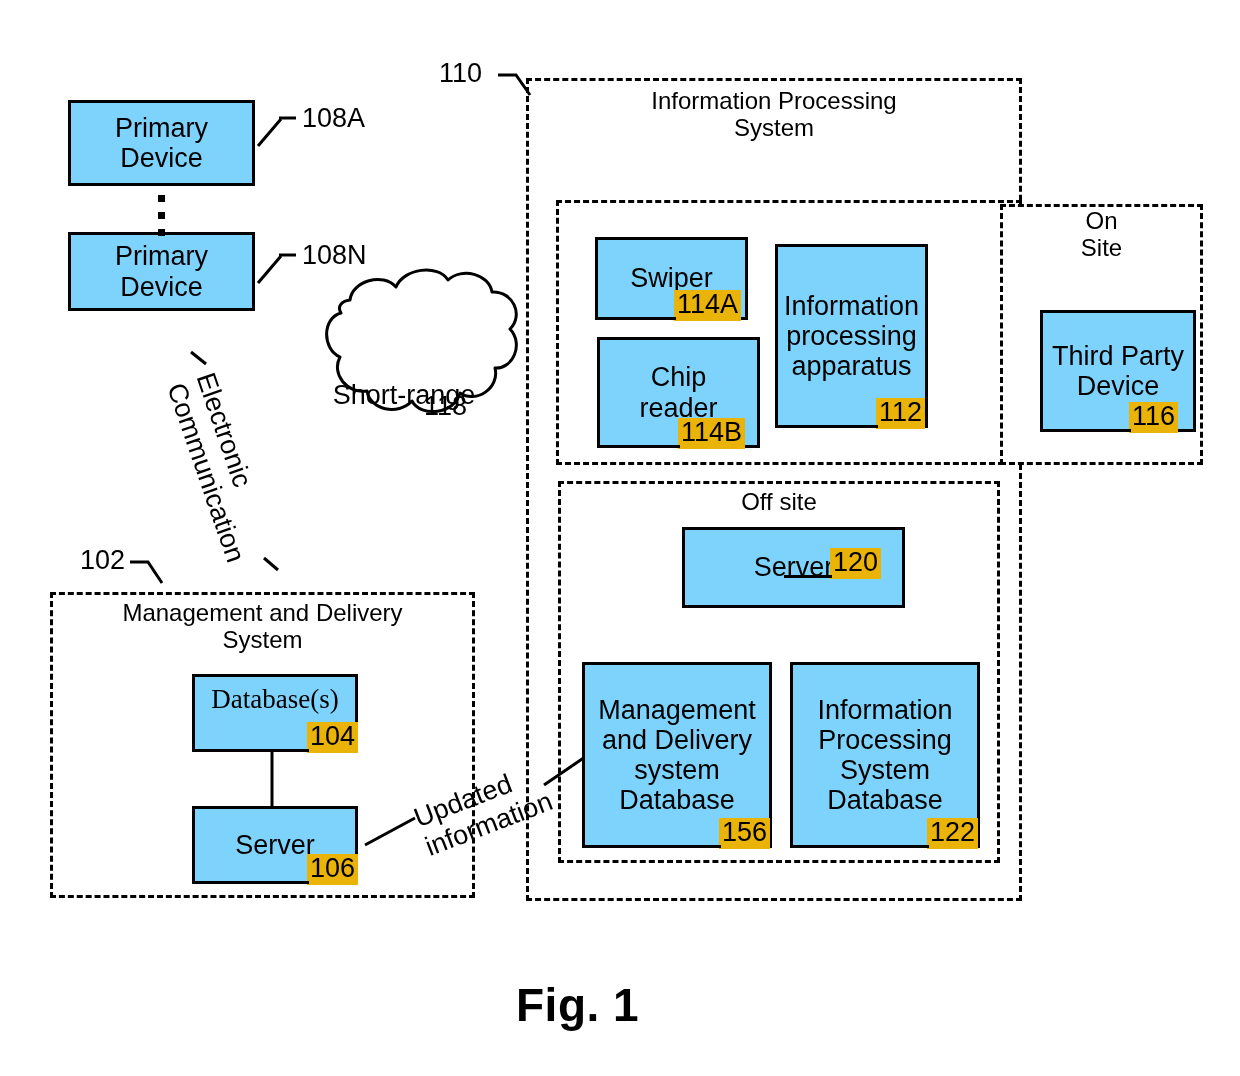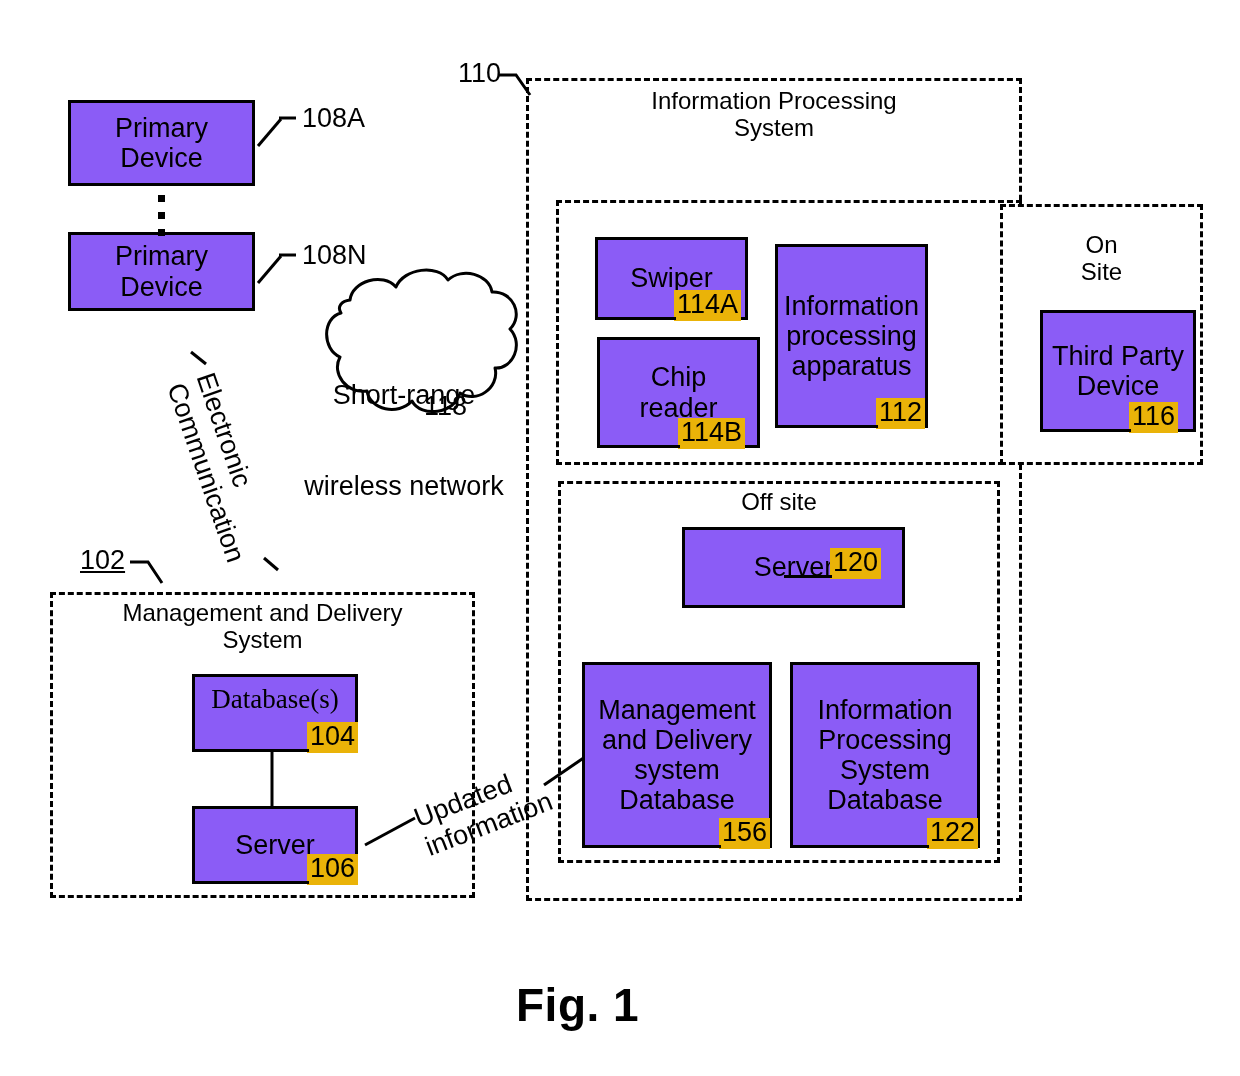--- a/index.html
+++ b/index.html
@@ -20,21 +20,21 @@
     left: 0; top: 0;
     width: 1240px;
     height: 1076px;
   }
 
   
   .box {
     position: absolute;
     box-sizing: border-box;
     border: 3px solid #000;
-    background: #8b5cf6;
+    background: #7dd3fc;
     display: flex;
     flex-direction: column;
     align-items: center;
     justify-content: center;
     text-align: center;
     line-height: 1.12;
     font-size: 27px;
     z-index: 5;
   }
   .dbox {
@@ -145,21 +145,21 @@
     <line x1="544" y1="785" x2="585" y2="757" stroke="#000" stroke-width="3"></line>
 
     <line x1="272" y1="752" x2="272" y2="806" stroke="#000" stroke-width="3"></line>
   </svg>
 
   <div class="dbox" style="left:526px; top:78px; width:496px; height:823px;"></div>
   <div class="dbox-label" style="left:526px; top:88px; width:496px;">
     <div>Information Processing</div>
     <div>System</div>
   </div>
-  <div class="plainnum" style="left:458px; top:60px;">110</div>
+  <div class="plainnum" style="left:439px; top:60px;">110</div>
 
   <div class="dbox" style="left:556px; top:200px; width:466px; height:265px;"></div>
 
   <div class="box" style="left:595px; top:237px; width:153px; height:83px;">
     <div>Swiper</div>
   </div>
   <div class="refnum" style="left:674px; top:290px;">114A</div>
 
   <div class="box" style="left:597px; top:337px; width:163px; height:111px;">
     <div>Chip</div>
@@ -168,21 +168,21 @@
   <div class="refnum" style="left:678px; top:418px;">114B</div>
 
   <div class="box" style="left:775px; top:244px; width:153px; height:184px;">
     <div>Information</div>
     <div>processing</div>
     <div>apparatus</div>
   </div>
   <div class="refnum" style="left:876px; top:398px;">112</div>
 
   <div class="dbox" style="left:1000px; top:204px; width:203px; height:261px; background:#fff;"></div>
-  <div class="dbox-label" style="left:1000px; top:208px; width:203px;margin-top:24px;">
+  <div class="dbox-label" style="left:1000px; top:208px; width:203px;">
     <div>On</div>
     <div>Site</div>
   </div>
 
   <div class="box" style="left:1040px; top:310px; width:156px; height:122px;">
     <div>Third Party</div>
     <div>Device</div>
   </div>
   <div class="refnum" style="left:1129px; top:402px;">116</div>
 
@@ -241,36 +241,35 @@
                C 500 388, 476 404, 460 393
                C 455 414, 421 418, 412 401
                C 398 416, 370 410, 367 391
                C 347 394, 331 374, 340 357
                C 322 349, 322 318, 341 313
                C 337 307, 341 301, 350 300 Z" fill="#ffffff" stroke="#000000" stroke-width="3" stroke-linejoin="round"></path>
     </g>
   </svg>
   <div class="free-text" style="left:295px; top:320px; width:218px; text-align:center;">
     <div>Short-range</div>
-    <div>wireless network</div>
   </div>
   <div class="plainnum" style="left:424px; top:393px;">118</div>
 
   <div class="rot-label" style="left:219px; top:369px; transform: rotate(71deg);">Electronic
 Communication</div>
 
   <div class="rot-label" style="left:410px; top:805px; transform: rotate(-21deg);">Updated
 information</div>
 
   <div class="dbox" style="left:50px; top:592px; width:425px; height:306px;"></div>
   <div class="dbox-label" style="left:50px; top:600px; width:425px;">
     <div>Management and Delivery</div>
     <div>System</div>
   </div>
-  <div class="plainnum" style="left:80px; top:547px;text-decoration:underline;">102</div>
+  <div class="plainnum" style="left:80px; top:547px;">102</div>
 
   <div class="box" style="left:192px; top:674px; width:166px; height:78px; justify-content:flex-start; padding-top:7px;font-family:Liberation Serif, serif;">
     <div>Database(s)</div>
   </div>
   <div class="refnum" style="left:307px; top:722px;">104</div>
 
   <div class="box" style="left:192px; top:806px; width:166px; height:78px;">
     <div>Server</div>
   </div>
   <div class="refnum" style="left:307px; top:854px;">106</div>

